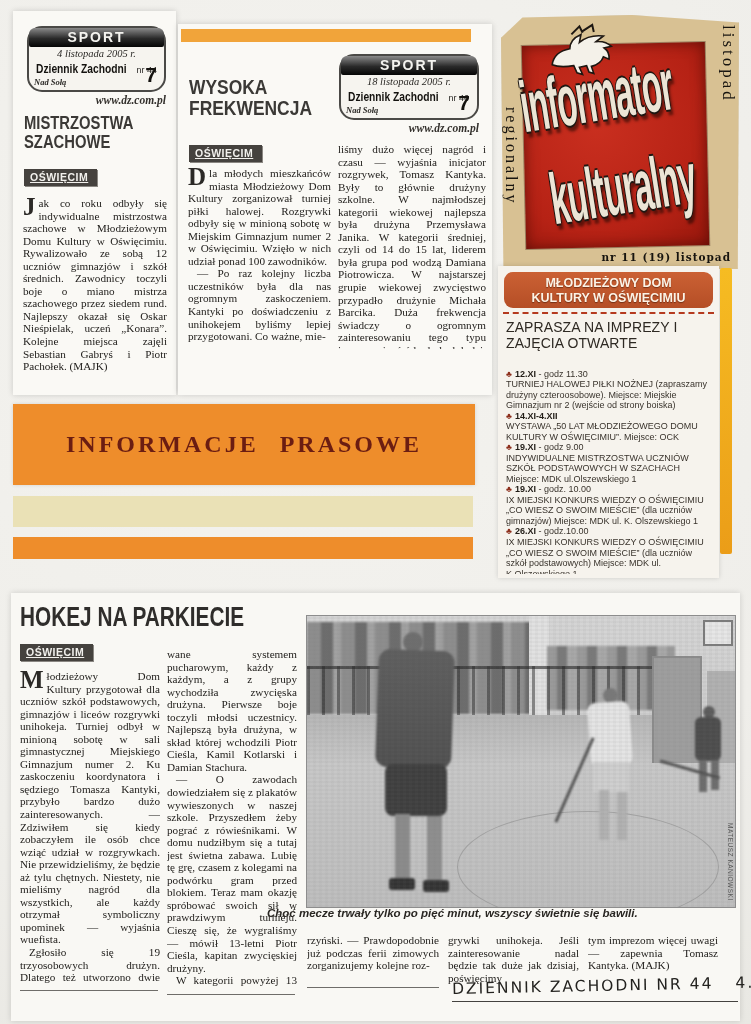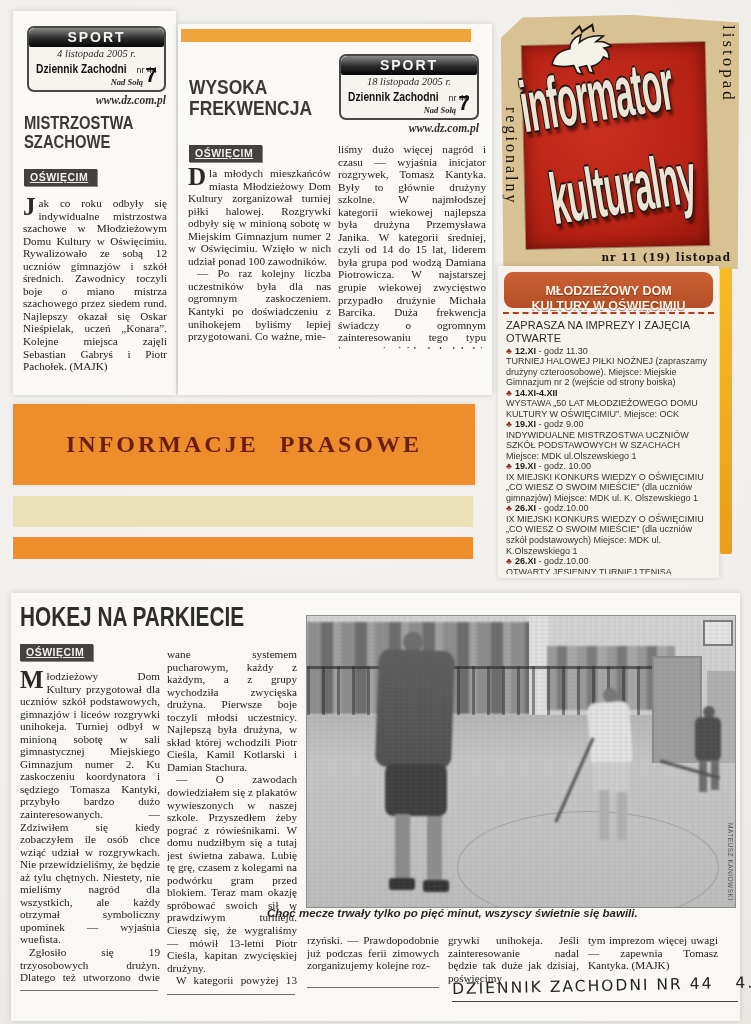--- a/index.html
+++ b/index.html
@@ -4,31 +4,31 @@
 <style>
   html,body{margin:0;padding:0;}
   body{background:#e7e6e2;}
   .page{position:relative;width:751px;height:1024px;margin:0 auto;overflow:hidden;
         background:radial-gradient(circle at 40% 30%, #f4f3ef 0%, #efeeea 70%, #e9e8e3 100%);
         font-family:"Liberation Serif", serif;color:#23211e;}
   .abs{position:absolute;}
   .clip{position:absolute;background:#faf9f5;box-shadow:0 0 6px rgba(0,0,0,.16);}
 
   
-  .badge{position:absolute;border:2px solid #4a4946;border-radius:7px;background:#f6f4ef;box-sizing:border-box;}
+  .badge{position:absolute;border:2px solid #4a4946;border-radius:15px;background:#f6f4ef;box-sizing:border-box;}
   .badge-bar{height:19px;margin:0;border-radius:6px 6px 2px 2px;
              background:linear-gradient(#8a8a8a 0%,#2a2a2a 55%,#050505 100%);
              color:#f4f3ef;text-align:center;font:700 14px/19px "Liberation Sans",sans-serif;letter-spacing:2px;}
   .badge-body{position:relative;padding:1px 5px 0 5px;}
   .b-date{font-style:italic;font-size:10.5px;text-align:center;color:#2b2926;}
   .b-paper-row{white-space:nowrap;padding-left:2px;}
   .b-paper{display:inline-block;font:700 12.5px "Liberation Sans",sans-serif;transform:scaleX(.82);transform-origin:left;color:#14120f;}
   .b-issue{font:400 9px "Liberation Sans",sans-serif;color:#2b2926;margin-left:-14px;}
   .b-num{position:absolute;right:7px;top:17px;font:700 21px/21px "Liberation Sans",sans-serif;color:#14120f;}
-  .b-region{text-align:right;font:italic 700 8.5px "Liberation Serif",serif;padding-right:16px;color:#2b2926;}
+  .b-region{text-align:left;font:italic 700 8.5px "Liberation Serif",serif;padding-right:16px;color:#2b2926;}
   .b-url{position:absolute;text-align:right;font:italic 700 11.5px "Liberation Serif",serif;color:#33302c;}
 
   
   .head{position:absolute;font-family:"Liberation Sans",sans-serif;font-weight:700;color:#3b3936;
         transform-origin:left top;white-space:pre-line;line-height:1.02;}
   .tag{position:absolute;background:#45423e;color:#f2f1ed;font:700 10.5px/1 "Liberation Sans",sans-serif;
        padding:3px 9px 3px 6px;letter-spacing:.5px;box-shadow:1px 1px 0 #8a8782;text-decoration:underline;}
   .news{position:absolute;font-size:11.2px;line-height:1.12;text-align:justify;overflow:hidden;color:#23211e;}
   .news p{margin:0;}
   .news p + p{text-indent:9px;}
@@ -47,26 +47,26 @@
              text-shadow:-1px 0 #1d1712,1px 0 #1d1712,0 -1px #1d1712,0 1px #1d1712, 2px 3px 2px rgba(20,5,2,.55);}
   .logo-vert{position:absolute;writing-mode:vertical-rl;font:400 16px "Liberation Serif",serif;
              letter-spacing:3px;color:#17140f;}
   .logo-issue{position:absolute;font:700 10.5px "DejaVu Serif",serif;color:#17140f;letter-spacing:1px;padding-left:28px;}
 
   
   .events{position:absolute;left:498px;top:266px;width:221px;height:312px;background:#f6f3ed;
           box-shadow:0 0 5px rgba(0,0,0,.15);}
   .ev-head{position:absolute;left:6px;top:6px;right:6px;height:36px;border-radius:9px;
            background:linear-gradient(#cb6134,#b54e26);color:#fdf3e6;text-align:center;
-           font:700 12.5px/1.2 "Liberation Sans",sans-serif;white-space:pre-line;padding-top:12px;box-sizing:border-box;
+           font:700 12.5px/1.2 "Liberation Sans",sans-serif;white-space:pre-line;padding-top:4px;box-sizing:border-box;
            text-shadow:0 1px 1px rgba(70,25,5,.6);}
   .ev-sep{position:absolute;left:5px;right:5px;top:46px;border-top:2px dashed #b53a1f;}
   .ev-list{position:absolute;left:8px;top:53px;right:4px;bottom:4px;overflow:hidden;
            font:400 9px/1.17 "Liberation Sans",sans-serif;color:#39332c;}
-  .ev-intro{font-size:11px;letter-spacing:.1px;margin-bottom:1px;color:#2e2923;}
+  .ev-intro{font-size:14px;letter-spacing:.1px;margin-bottom:17px;color:#2e2923;}
   .evhead{font-weight:700;color:#211c16;}
   .bullet{color:#8d2f1c;margin-right:3px;font-size:9px;}
   .bullet::before{content:"♣";}
   .evtime{font-weight:400;color:#39332c;}
   .ybar{position:absolute;left:720px;top:268px;width:12px;height:286px;border-radius:2px;
         background:linear-gradient(180deg,#f6bc22,#eb9d18);}
 
   
   .banner{position:absolute;left:13px;top:404px;width:462px;height:81px;background:#ee8d2b;
           box-shadow:0 0 4px rgba(0,0,0,.12);}

